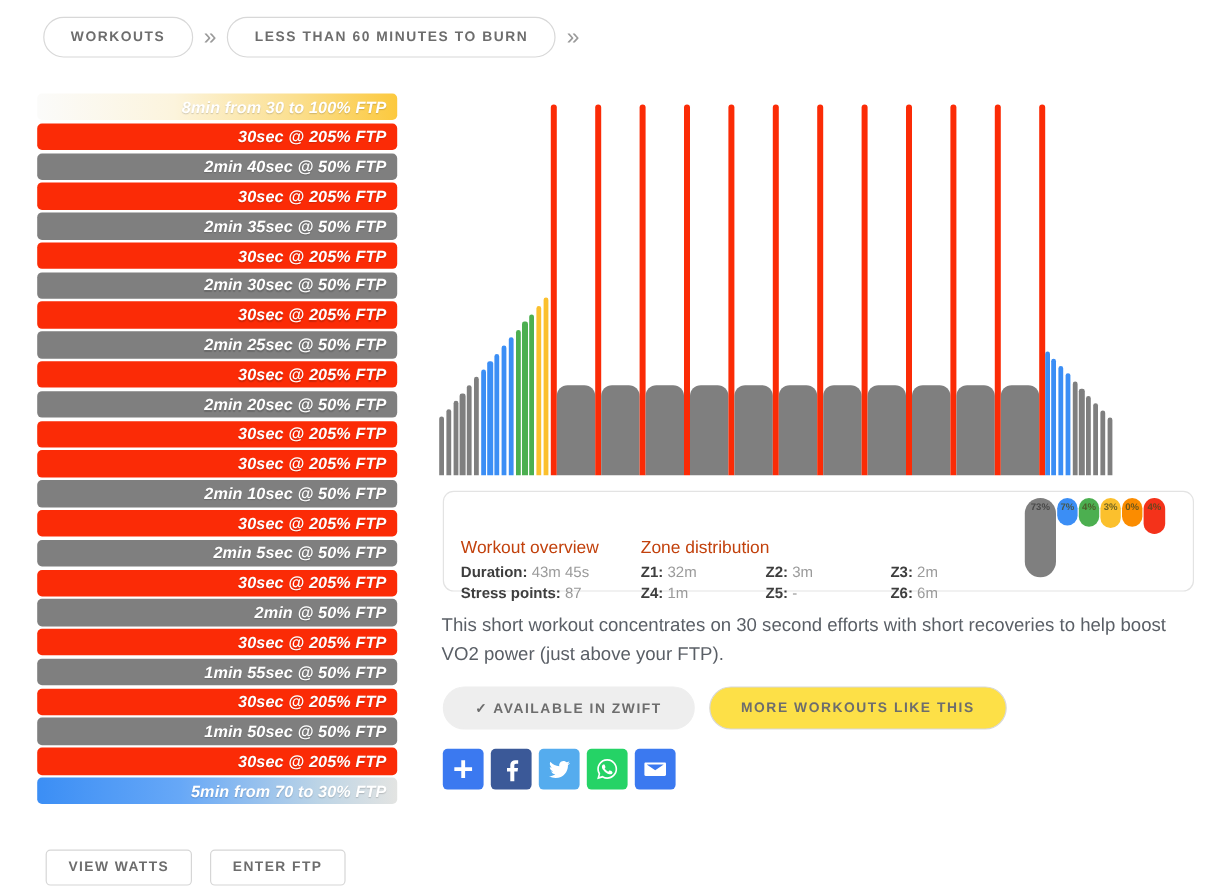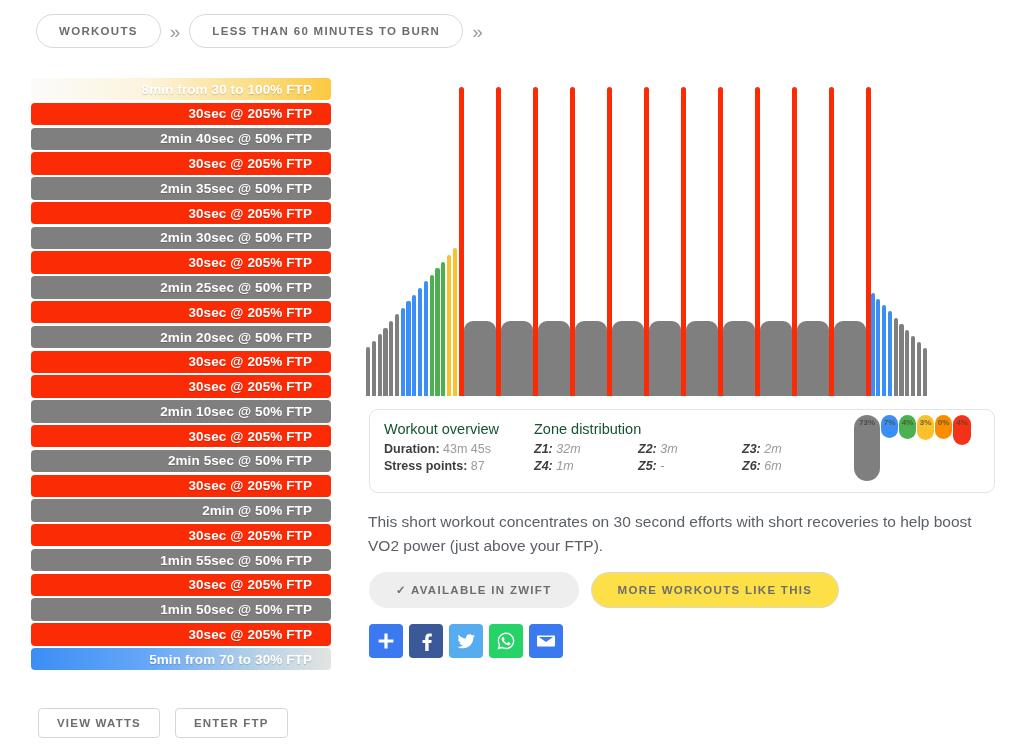--- a/index.html
+++ b/index.html
@@ -55,27 +55,28 @@
   #interval-list {
     position: absolute;
     left: 31px; top: 78px;
     width: 300px;
   }
   .interval-row {
     height: 22.4px;
     margin-bottom: 2.4px;
     border-radius: 4px;
     display: flex; align-items: center; justify-content: flex-end;
-    padding-right: 19px;
+    padding-right: 9px;
     color: #ffffff;
     font-size: 13.5px;
     font-weight: bold;
     letter-spacing: 0.1px;
     white-space: nowrap;
     text-shadow: 0 1px 1px rgba(0,0,0,0.18);
+    font-style: italic;
   }
   .interval-row.hard   { background: #fb2b06; }
   .interval-row.rest   { background: #7f7f7f; }
   .interval-row.warmup { background: linear-gradient(to right,#fbfbfa 0%,#fcf4dd 38%,#fbdf8e 72%,#fcc93e 100%); }
   .interval-row.cooldown { background: linear-gradient(to right,#3b8ef5 0%,#67a8f7 40%,#bcd4e6 78%,#e3e4e2 100%); }
 
   
   #footer-buttons {
     position: absolute; left: 38px; top: 708px;
     display: flex; gap: 15px;
@@ -113,34 +114,34 @@
     position: absolute;
     left: 369px; top: 409px;
     width: 626px; height: 84px;
     border: 1px solid #e3e3e3;
     border-radius: 9px;
     background: #fff;
   }
   #ov-col { position: absolute; left: 14px; top: 11px; }
   #zd-col { position: absolute; left: 164px; top: 11px; width: 380px; }
   .ov-head {
-    font-size: 14.5px; color: #14532d; font-weight: 400;
-    margin-bottom: 5px; white-space: nowrap;
+    font-size: 14.5px; color: #c2410c; font-weight: 400;
+    margin-bottom: 5px; white-space: nowrap; margin-top: 28px;
   }
   .ov-line {
     font-size: 12.5px; color: #9a9a9a;
     margin-bottom: 3px; white-space: nowrap;
   }
   .ov-line b { color: #3e3e3e; font-weight: bold; }
   #zone-grid {
     display: grid;
     grid-template-columns: 104px 104px 104px;
     row-gap: 3px;
   }
-  .zcell { font-size: 12.5px; color: #9a9a9a; white-space: nowrap; font-style: italic; }
+  .zcell { font-size: 12.5px; color: #9a9a9a; white-space: nowrap; }
   .zcell b { color: #3e3e3e; font-weight: bold; }
 
   
   #zone-bubbles {
     position: absolute; right: 14px; bottom: 5px;
     height: 72px; width: 126px;
     display: flex; 
   }
   .bubble {
     display: flex; align-items: flex-start; justify-content: center;

